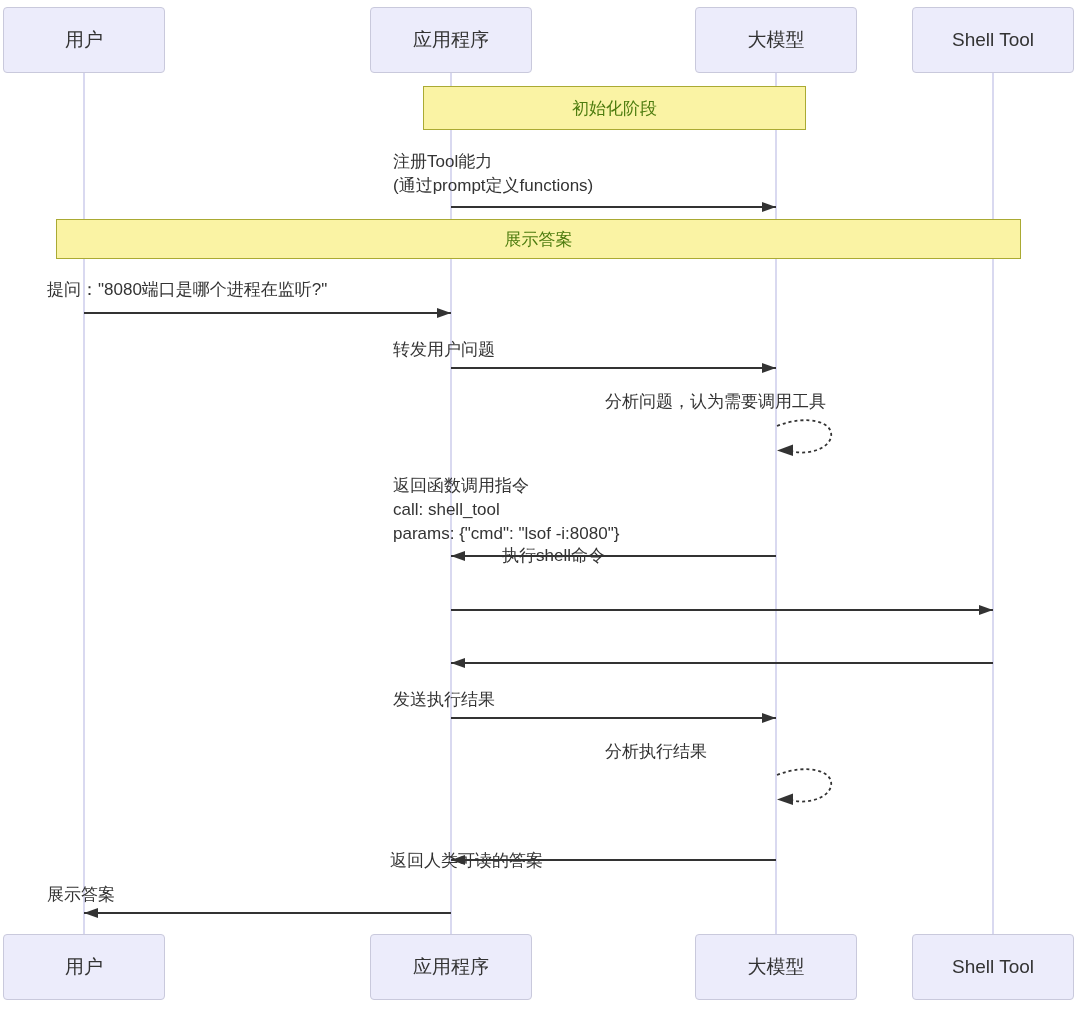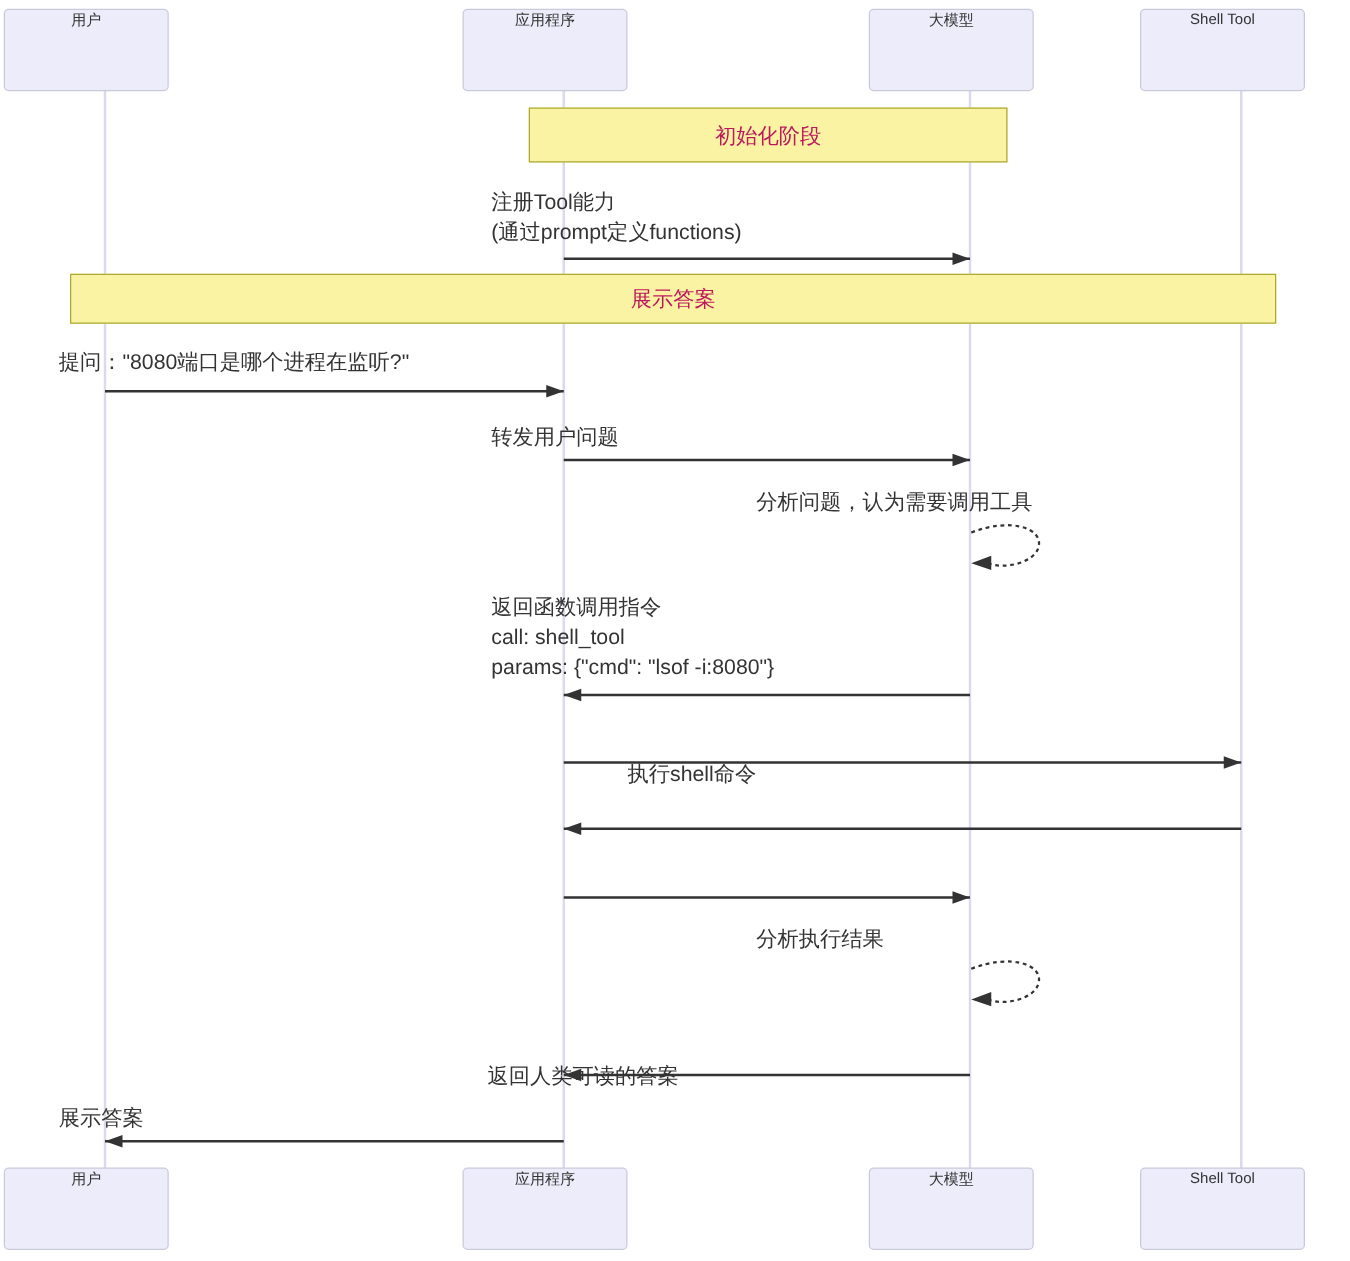--- a/index.html
+++ b/index.html
@@ -5,30 +5,30 @@
 <style>
   html,body{margin:0;padding:0;background:#ffffff;}
   .canvas{
     position:relative;width:1080px;height:1009px;background:#ffffff;overflow:hidden;
     font-family:"Liberation Sans","DejaVu Sans",sans-serif;color:#333333;
   }
   
   .lifeline{position:absolute;width:2px;top:72px;height:863px;background:#d9d9f0;}
   
   .actor{
-    position:absolute;width:132px;height:66px;
+    position:absolute;width:162px;height:66px;
     background:#ececfb;border:1px solid #c9c9dc;border-radius:4px;
-    display:flex;justify-content:center;
-    font-size:12px;color:#333;box-sizing:border-box;
+    display:flex;align-items:center;justify-content:center;
+    font-size:19px;color:#333;box-sizing:border-box;
   }
   
   .section{
     position:absolute;background:#faf3a4;border:1px solid #aaaa33;
     display:flex;align-items:center;justify-content:center;
-    font-size:17px;color:#be185d;box-sizing:border-box;
+    font-size:17px;color:#4d7c0f;box-sizing:border-box;
   }
   
   .msg-label{
     position:absolute;font-size:17px;line-height:1.42;
     color:#333;white-space:pre-line;
   }
   
   .arrow{position:absolute;height:0;border-top:2px solid #333;}
   .arrow.right::after{
     content:"";position:absolute;right:0;top:-6px;width:0;height:0;
@@ -97,25 +97,26 @@
   <svg class="selfloop" style="left:774px;top:417px;" width="62" height="40" viewBox="0 0 62 40">
     <path d="M3 9 C 34 -3, 60 5, 57 20 C 54.5 33, 30 39, 16 33.5" fill="none" stroke="#333" stroke-width="1.8" stroke-dasharray="3,3"></path>
     <polygon points="19,27.5 3,33.5 19,39" fill="#333"></polygon>
   </svg>
 
   <div class="msg-label" style="left:393px;top:474px;width:440px;">返回函数调用指令
 call: shell_tool
 params: {"cmd": "lsof -i:8080"}</div>
   <div class="arrow left" style="left:451px;top:555px;width:325px;"></div>
 
-  <div class="msg-label" style="left:502px;top:608px;width:440px;">执行shell命令</div>
+  <div class="msg-label" style="left:502px;top:544px;width:440px;">执行shell命令</div>
   <div class="arrow right" style="left:451px;top:609px;width:542px;"></div>
 
   <div class="arrow left" style="left:451px;top:662px;width:542px;"></div>
 
+  <div class="msg-label" style="left:393px;top:688px;width:440px;">发送执行结果</div>
   <div class="arrow right" style="left:451px;top:717px;width:325px;"></div>
 
   <div class="msg-label" style="left:605px;top:740px;width:360px;">分析执行结果</div>
   <svg class="selfloop" style="left:774px;top:766px;" width="62" height="40" viewBox="0 0 62 40">
     <path d="M3 9 C 34 -3, 60 5, 57 20 C 54.5 33, 30 39, 16 33.5" fill="none" stroke="#333" stroke-width="1.8" stroke-dasharray="3,3"></path>
     <polygon points="19,27.5 3,33.5 19,39" fill="#333"></polygon>
   </svg>
 
   <div class="msg-label" style="left:390px;top:830px;width:440px;margin-top:19px;">返回人类可读的答案</div>
   <div class="arrow left" style="left:451px;top:859px;width:325px;"></div>

